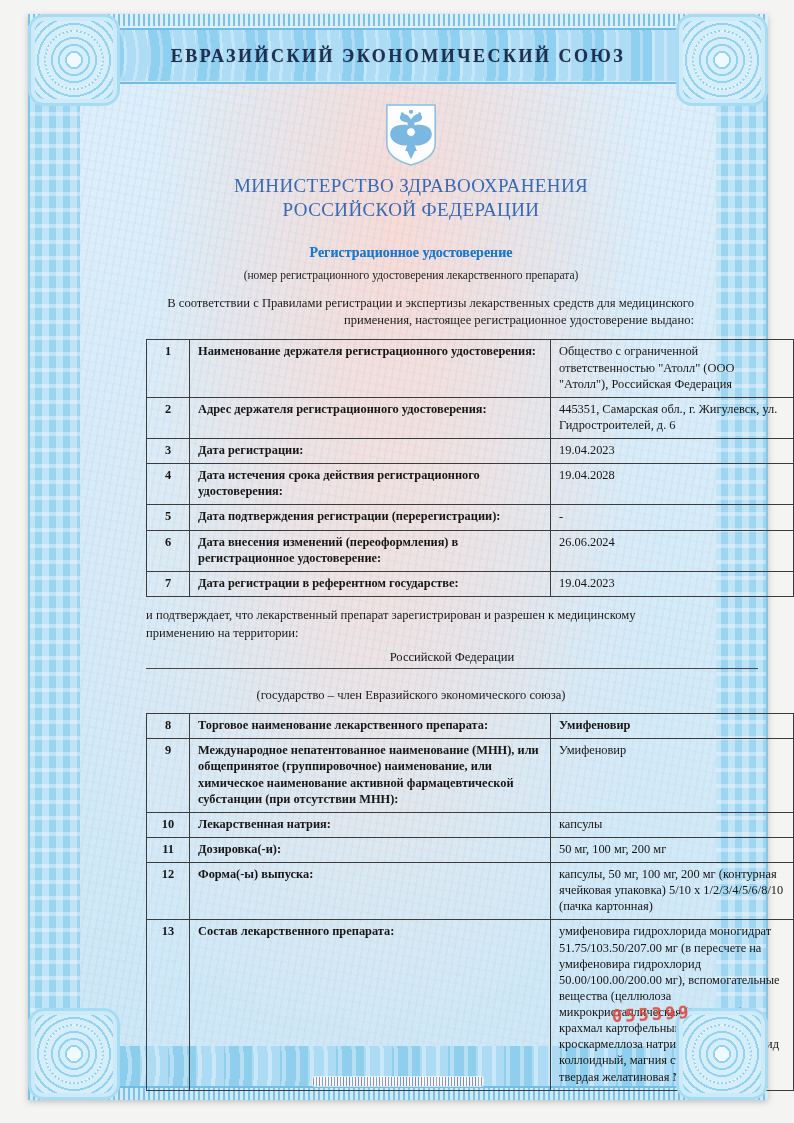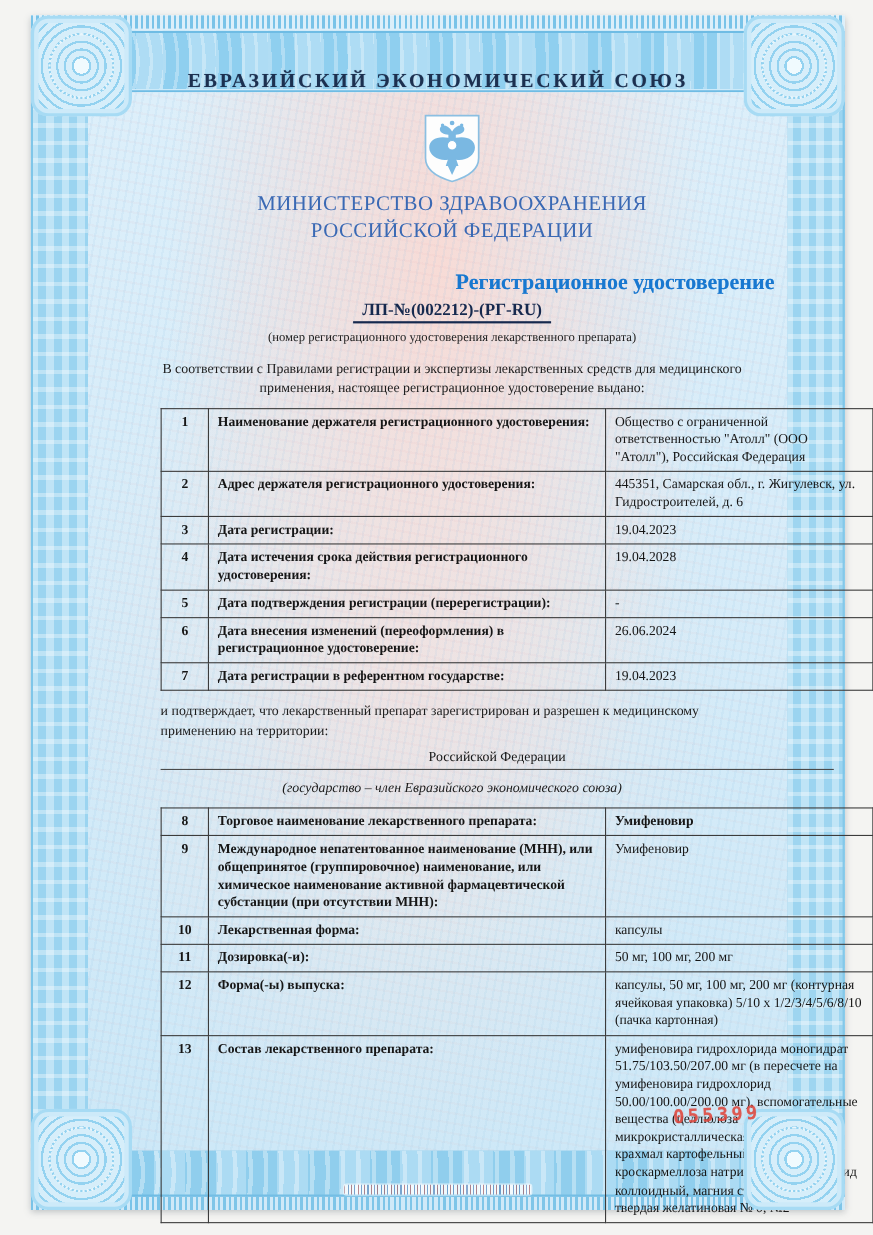--- a/index.html
+++ b/index.html
@@ -20,21 +20,21 @@
     background:repeating-linear-gradient(90deg,#79c3e8 0 2px,rgba(255,255,255,0) 2px 5px);
   }
   .comb.top{top:0;}
   .comb.bottom{bottom:0;}
   .band-top{
     position:absolute;top:14px;left:0;right:0;height:56px;
     background:
       repeating-radial-gradient(circle at 24px 28px, rgba(255,255,255,.30) 0 3px, rgba(255,255,255,0) 3px 12px),
       repeating-linear-gradient(90deg,#aedcf4 0 24px,#8fcfef 24px 48px);
     box-shadow:inset 0 0 0 2px #6fbce4, inset 0 -6px 0 -3px #cdeaf9;
-    display:flex;align-items:flex-end;justify-content:center;
+    display:flex;align-items:center;justify-content:center;
   }
   .eaeu-title{
     font-size:18px;font-weight:bold;letter-spacing:2.5px;color:#1c3050;
     text-shadow:0 0 1px rgba(28,48,80,.4);
   }
   .band-bottom{
     position:absolute;bottom:12px;left:0;right:0;height:44px;
     background:
       repeating-radial-gradient(circle at 30px 22px, rgba(255,255,255,.35) 0 4px, rgba(255,255,255,0) 4px 14px),
       repeating-linear-gradient(90deg,#a9daf3 0 28px,#8ccded 28px 56px);
@@ -75,47 +75,46 @@
       linear-gradient(#ddeffa,#cde8f7);
   }
   
   .inner{position:absolute;left:90px;right:64px;top:0;}
   .center{text-align:center;}
   .crest{display:block;margin:88px auto 4px auto;width:58px;height:66px;}
   .ministry{
     margin-top:6px;color:#3a69b4;font-size:19px;letter-spacing:.4px;line-height:1.25;
   }
   .doc-title{
-    margin-top:22px;color:#1878d0;font-weight:bold;font-size:20px;line-height:1.35;
+    margin-top:22px;color:#1878d0;font-weight:bold;font-size:14px;line-height:1.35;
     text-shadow:0 0 .5px rgba(24,120,208,.5);
-    text-align:right;
   }
   .reg-num{
     display:inline-block;margin-top:2px;color:#16294e;font-weight:bold;font-size:15.5px;
     border-bottom:2px solid #16294e;padding:0 8px 1px;
   }
   .reg-cap{margin-top:7px;font-size:11.5px;color:#222;}
-  .intro{margin:14px 10px 0;font-size:12.6px;color:#1b1b1b;text-align:center;line-height:1.35;}
+  .intro{margin:14px 10px 0;font-size:12.6px;color:#1b1b1b;text-align:right;line-height:1.35;}
   
   table.cert{
     border-collapse:collapse;margin:10px 0 0 28px;width:612px;table-layout:fixed;
     font-size:12.4px;color:#161616;
   }
   table.cert td{
     border:1.4px solid #3c3c3c;vertical-align:top;padding:3px 8px 5px;line-height:1.3;
     background:rgba(255,255,255,.04);
   }
   td.c-num{width:26px;text-align:center;font-weight:bold;padding:3px 2px;}
   td.c-label{width:344px;font-weight:bold;}
   td.c-value{width:226px;text-align:left;}
   .v-bold{font-weight:bold;}
   .confirm{margin:10px 2px 0 28px;font-size:12.6px;line-height:1.4;color:#1b1b1b;}
   .territory-wrap{margin:8px 0 0 28px;width:612px;border-bottom:1.4px solid #4a4a4a;
     text-align:center;font-size:12.6px;padding-bottom:3px;color:#161616;}
-  .terr-cap{margin-top:9px;font-size:12.6px;color:#1b1b1b;font-style:italic;}
+  .terr-cap{margin-top:19px;font-size:12.6px;color:#1b1b1b;}
   .info-head{margin-top:8px;font-size:12.6px;color:#1b1b1b;}
   
   .stamp{
     position:absolute;left:584px;top:990px;z-index:5;
     font-family:"DejaVu Sans Mono",monospace;font-weight:bold;font-size:17px;
     letter-spacing:3px;color:#e0463c;opacity:.88;transform:rotate(-3deg);
     text-shadow:0 0 1px rgba(224,70,60,.5);
   }
   
   .microprint{
@@ -161,23 +160,20 @@
 
     <div class="ministry center">
       <div>МИНИСТЕРСТВО ЗДРАВООХРАНЕНИЯ</div>
       <div>РОССИЙСКОЙ ФЕДЕРАЦИИ</div>
     </div>
 
     <div class="doc-title center">
       <div>Регистрационное удостоверение</div>
     </div>
 
-    <div class="center">
-      <span class="reg-num">ЛП-№(002212)-(РГ-RU)</span>
-    </div>
     <div class="reg-cap center">(номер регистрационного удостоверения лекарственного препарата)</div>
 
     <div class="intro">В соответствии с Правилами регистрации и экспертизы лекарственных средств для медицинского применения, настоящее регистрационное удостоверение выдано:</div>
 
     <table class="cert">
       <tbody>
         <tr>
           <td class="c-num">1</td>
           <td class="c-label">Наименование держателя регистрационного удостоверения:</td>
           <td class="c-value">Общество с ограниченной ответственностью "Атолл" (ООО "Атолл"), Российская Федерация</td>
@@ -227,21 +223,21 @@
           <td class="c-label">Торговое наименование лекарственного препарата:</td>
           <td class="c-value v-bold">Умифеновир</td>
         </tr>
         <tr>
           <td class="c-num">9</td>
           <td class="c-label">Международное непатентованное наименование (МНН), или общепринятое (группировочное) наименование, или химическое наименование активной фармацевтической субстанции (при отсутствии МНН):</td>
           <td class="c-value">Умифеновир</td>
         </tr>
         <tr>
           <td class="c-num">10</td>
-          <td class="c-label">Лекарственная форма:</td>
+          <td class="c-label">Лекарственная натрия:</td>
           <td class="c-value">капсулы</td>
         </tr>
         <tr>
           <td class="c-num">11</td>
           <td class="c-label">Дозировка(-и):</td>
           <td class="c-value">50 мг, 100 мг, 200 мг</td>
         </tr>
         <tr>
           <td class="c-num">12</td>
           <td class="c-label">Форма(-ы) выпуска:</td>

